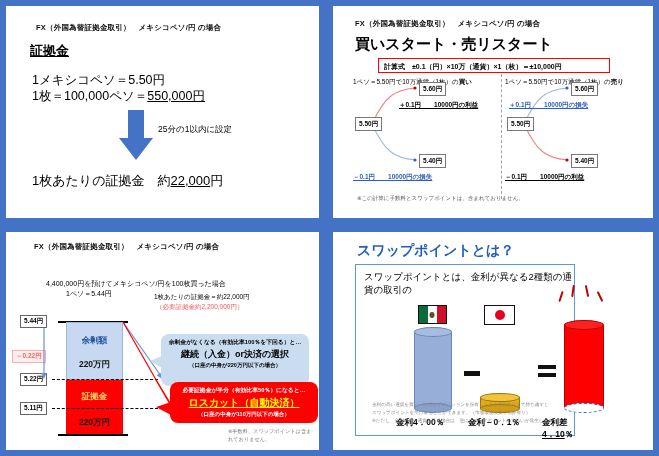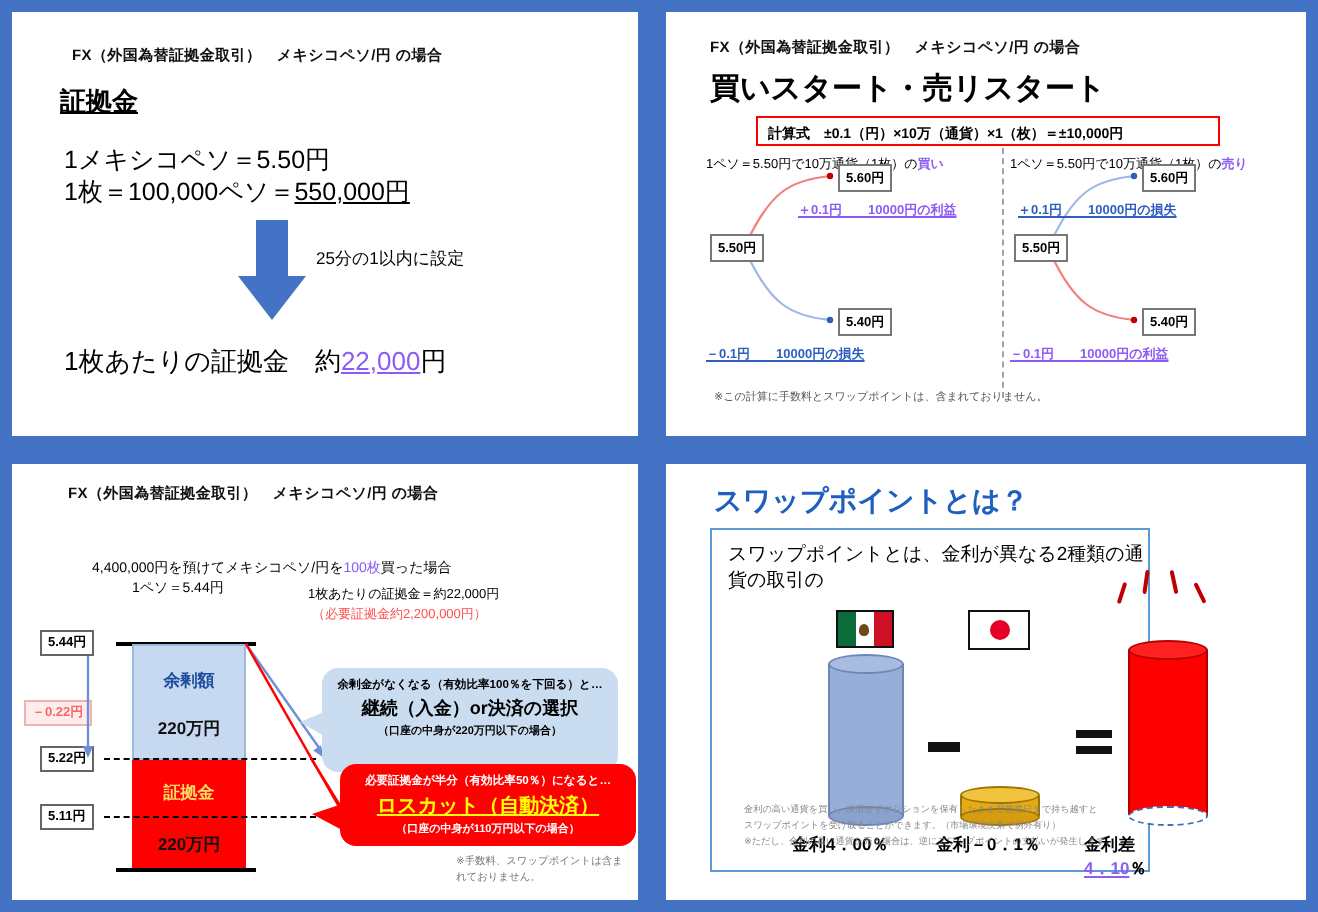--- a/index.html
+++ b/index.html
@@ -10,21 +10,21 @@
     overflow:hidden;
   }
   .slide { position:relative; width:659px; height:456px; background:#4472C4; }
   .panel { position:absolute; background:#ffffff; overflow:hidden; }
   #p1 { left:6px;  top:6px;   width:313px; height:212px; }
   #p2 { left:333px;top:6px;   width:320px; height:212px; }
   #p3 { left:6px;  top:232px; width:313px; height:218px; }
   #p4 { left:333px;top:232px; width:320px; height:218px; }
 
   .hdr { font-size:7.5px; font-weight:bold; color:#111; letter-spacing:.2px; }
-  .red { color:#8b5cf6; }
+  .red { color:#000000; }
   .blue { color:#2E5FBF; }
   .ul { text-decoration:underline; }
 
   
   #p1 .h { position:absolute; left:30px; top:17px; }
   #p1 .t1 { position:absolute; left:24px; top:36px; font-size:13px; font-weight:bold;
             text-decoration:underline; }
   #p1 .l1 { position:absolute; left:26px; top:66px; font-size:12.5px; }
   #p1 .l2 { position:absolute; left:26px; top:82px; font-size:12.5px; }
   #p1 .l2 u { text-decoration:underline; }

